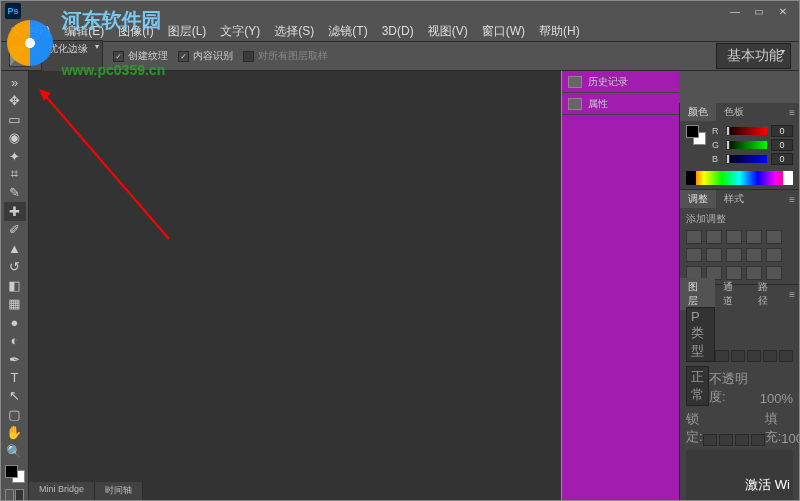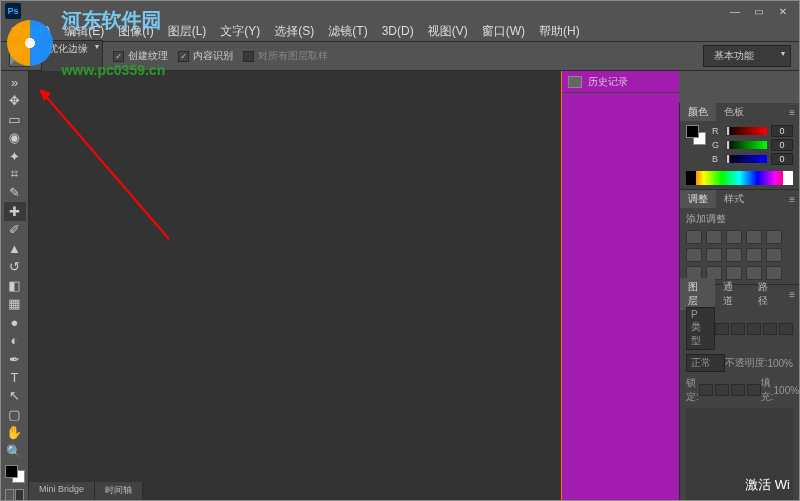--- a/index.html
+++ b/index.html
@@ -13,21 +13,21 @@
 .menubar { height: 20px; background: #535353; display: flex; align-items: center; padding: 0 4px; gap: 2px; }
 .menu-item { color: #ddd; font-size: 12px; padding: 2px 6px; cursor: pointer; }
 
 .optbar { height: 30px; background: #535353; border-top: 1px solid #2a2a2a; border-bottom: 1px solid #2a2a2a; display: flex; align-items: center; padding: 0 8px; gap: 10px; }
 .opt-swatch { width: 22px; height: 22px; border: 1px solid #333; background: linear-gradient(135deg,#888 0,#888 50%,#666 50%,#666 100%); }
 .opt-item { color: #ccc; font-size: 10px; display: flex; align-items: center; gap: 4px; }
 .opt-check { width: 11px; height: 11px; border: 1px solid #2a2a2a; background: #444; display: inline-flex; align-items: center; justify-content: center; color: #ccc; font-size: 8px; }
 .opt-dd { background: #444; border: 1px solid #2a2a2a; padding: 1px 14px 16px 6px; color: #ccc; position: relative; }
 .opt-dd::after { content: "▾"; position: absolute; right: 3px; font-size: 8px; }
 .spacer { flex: 1; }
-.mode-btn { background: #3a3a3a; border: 1px solid #222; color: #ccc; font-size: 10px; padding: 3px 36px 3px 10px; position: relative; }
+.mode-btn { background: #3a3a3a; border: 1px solid #222; color: #ccc; font-size: 14px; padding: 3px 7px 3px 10px; position: relative; }
 .mode-btn::after { content: "▾"; position: absolute; right: 5px; font-size: 8px; }
 
 .main { display: flex; height: 431px; }
 .toolbar { width: 28px; background: #535353; border-right: 1px solid #2a2a2a; display: flex; flex-direction: column; align-items: center; padding-top: 2px; gap: 0; }
 .tool { width: 22px; height: 20px; display: flex; align-items: center; justify-content: center; color: #ccc; font-size: 13px; cursor: pointer; position: relative; }
 .tool.sel { background: #3a3a3a; }
 .fgbg { width: 20px; height: 20px; position: relative; margin-top: 4px; }
 .fg { position: absolute; width: 13px; height: 13px; background: #000; border: 1px solid #888; top: 0; left: 0; z-index: 2; }
 .bg { position: absolute; width: 13px; height: 13px; background: #fff; border: 1px solid #888; bottom: 0; right: 0; }
 .mask-mode { width: 20px; height: 14px; display: flex; gap: 1px; margin-top: 6px; }
@@ -66,21 +66,21 @@
 .val { width: 22px; height: 12px; background: #333; border: 1px solid #222; text-align: center; font-size: 9px; color: #ddd; }
 .spectrum { height: 14px; margin-top: 4px; background: linear-gradient(90deg,#f00,#ff0,#0f0,#0ff,#00f,#f0f,#f00); position: relative; }
 .spectrum::before { content: ""; position: absolute; left: 0; width: 10px; height: 100%; background: #000; }
 .spectrum::after { content: ""; position: absolute; right: 0; width: 10px; height: 100%; background: #fff; }
 
 .adjust-body { padding: 4px 6px; color: #aaa; font-size: 10px; }
 .adj-icons { display: flex; flex-wrap: wrap; gap: 4px; margin-top: 4px; }
 .adj-ico { width: 16px; height: 14px; background: #555; border: 1px solid #333; }
 
 .layers-body { padding: 4px 6px; display: flex; flex-direction: column; gap: 4px; }
-.lay-row { display: flex; align-items: center; gap: 0; font-size: 10px; color: #999; }
+.lay-row { display: flex; align-items: flex-end; gap: 0; font-size: 13px; color: #999; }
 .lay-dd { flex: 1; background: #333; border: 1px solid #222; padding: 1px 4px; }
 .lay-icons { display: flex; gap: 2px; }
 .li { width: 14px; height: 12px; background: #3a3a3a; border: 1px solid #2a2a2a; }
 .layers-list { flex: 1; background: #3a3a3a; min-height: 130px; }
 
 .watermark { position: absolute; top: 6px; left: 6px; z-index: 100; pointer-events: none; }
 .wm-logo { width: 46px; height: 46px; border-radius: 50%; display: inline-block; vertical-align: middle; background: radial-gradient(circle,#fff 0,#fff 15%, transparent 16%), conic-gradient(#1e90ff 0 50%, #ffa500 50% 100%); opacity: 0.95; }
 .wm-text { display: inline-block; vertical-align: middle; margin-left: 4px; }
 .wm-title { color: #7dd3fc; font-size: 20px; font-weight: bold; opacity: 0.92; }
 .wm-url { color: #2aa02a; font-size: 14px; font-weight: bold; opacity: 0.92; margin-top: 28px; }
@@ -181,20 +181,24 @@
       <line x1="4" y1="4" x2="130" y2="150" stroke="#ff0000" stroke-width="2"></line>
       <polygon points="0,0 12,4 5,12" fill="#ff0000"></polygon>
     </svg>
   </div>
 
   <div class="midpanel">
     <div class="mp-tab">
       <span class="mp-icon"></span>
       <span>历史记录</span>
     </div>
+    <div class="mp-tab">
+      <span class="mp-icon"></span>
+      <span>属性</span>
+    </div>
   </div>
 
   <div class="rightpanel">
 
     <div class="panel-sec">
       <div class="panel-tabs">
         <div class="ptab active">颜色</div>
         <div class="ptab">色板</div>
         <div class="panel-menu">≡</div>
       </div>

